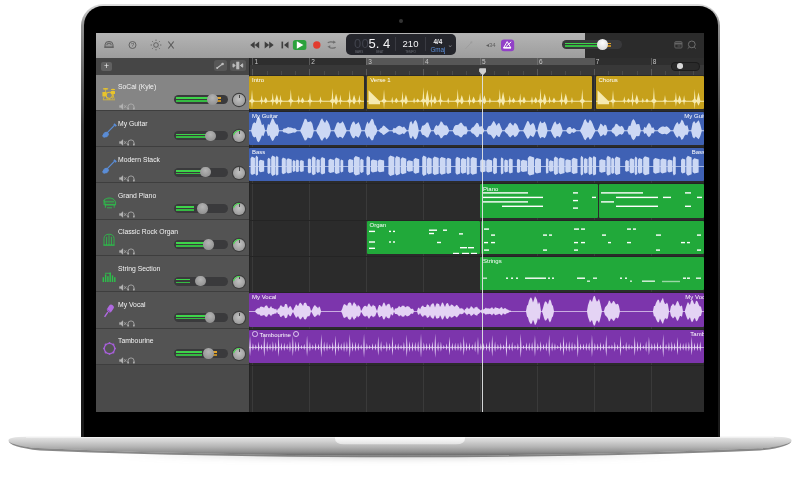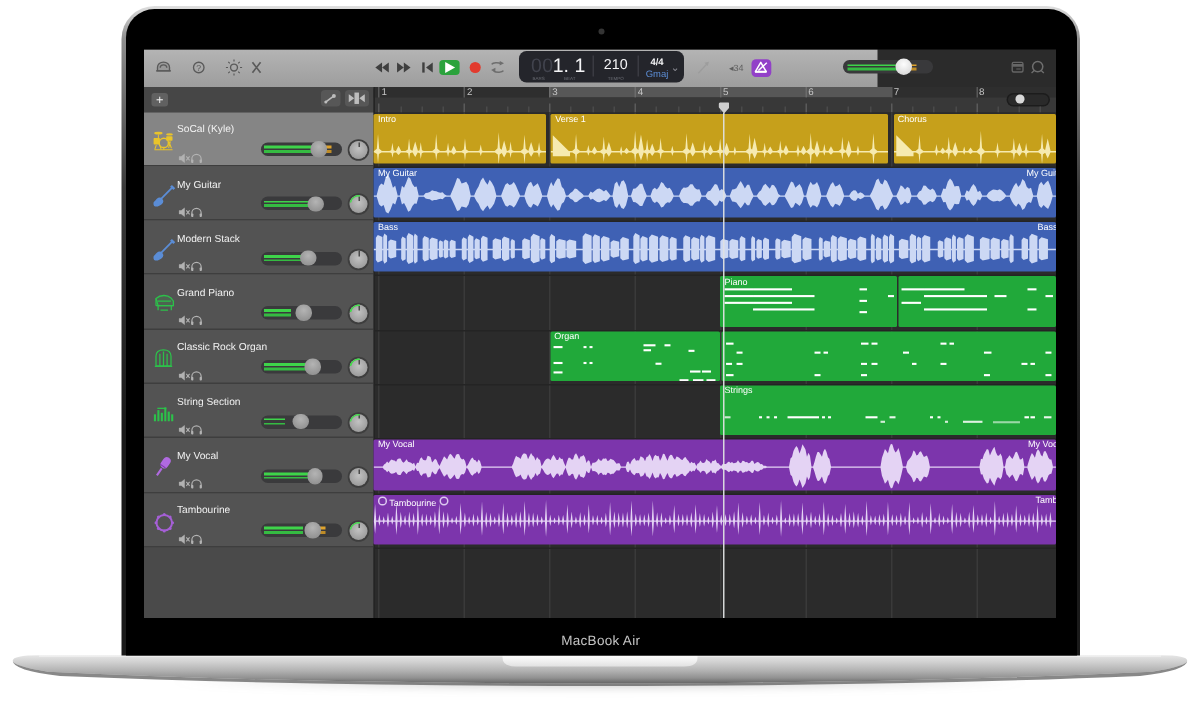--- a/index.html
+++ b/index.html
@@ -24,21 +24,20 @@
  <path d="M8.5,440.5 Q8.5,436.8 26,436.8 L774,436.8 Q791.5,436.8 791.5,440.5 Q791.5,444 768,447.8 Q600,455.6 400,455.6 Q200,455.6 32,447.8 Q8.5,444 8.5,440.5 Z" fill="url(#baseg)"></path>
  <path d="M8.5,440.5 Q8.5,444 32,447.8 Q200,455.6 400,455.6 Q600,455.6 768,447.8 Q791.5,444 791.5,440.5 Q791.5,447 760,450.6 Q600,457.3 400,457.3 Q200,457.3 40,450.6 Q8.5,447 8.5,440.5Z" fill="#606060" opacity="0.75"></path>
 
  <rect x="26" y="436.8" width="748" height="1" fill="#f2f2f2"></rect>
  <path d="M335,436.8 h130 v1.5 q0,6 -9,6 h-112 q-9,0 -9,-6 z" fill="url(#notchg)"></path>
 </svg>
 
 <div class="abs" style="left:81px;top:3.5px;width:639px;height:433.5px;border-radius:22px 22px 0 0;background:linear-gradient(180deg,#e0e0e0,#8f8f8f 5%,#3a3a3a 28%,#1a1a1a 65%)">
  <div class="abs" style="left:2.5px;top:2.5px;width:634px;height:431px;border-radius:19px 19px 0 0;background:#000"></div>
  <div class="abs" style="left:317.5px;top:15px;width:4px;height:4px;border-radius:50%;background:#343434"></div>
- <div class="abs" style="left:0;top:418.5px;width:639px;height:15px;text-align:center;font-size:9px;color:#c4c4c4;letter-spacing:0.2px">MacBook Air</div>
 
  <div class="abs" style="left:15px;top:29.5px;width:608px;height:379px;background:#2b2b2b;overflow:hidden">
   <div class="abs" style="left:0;top:0;width:489px;height:24.5px;background:linear-gradient(#b4b4b4,#9d9d9d);border-bottom:1px solid #686868">
 <svg width="608" height="24.5" viewBox="0 0 608 24.5" style="position:absolute;left:0;top:0">
   <g fill="none" stroke="#5a5a5a" stroke-width="0.9">
     <path d="M9,14.2v-2.4a4,3.4 0 0 1 8,0v2.4z" fill="#5a5a5a" fill-opacity="0.2"></path>
     <path d="M8,14.2h10M10.8,12.1a2.2,1.9 0 0 1 4.4,0"></path>
     <circle cx="36.5" cy="12" r="3.5"></circle>
     <text x="36.5" y="14.2" font-size="5.8" fill="#5a5a5a" stroke="none" text-anchor="middle" font-family="Liberation Sans">?</text>
     <circle cx="60" cy="12" r="2.3"></circle>
@@ -79,21 +78,21 @@
     <path d="M578.8,9.6h7.2v1.9h-7.2z" fill="#666" stroke="none"></path>
     <path d="M581.5,13h3" stroke-width="0.8"></path>
   </g>
   <g fill="none" stroke="#6e6e6e" stroke-width="1">
     <circle cx="595.8" cy="11.4" r="3.4"></circle>
     <path d="M593.5,14l-1.8,1.6M598.1,14l1.8,1.6" stroke-width="0.9"></path>
   </g>
 </svg>
 <div style="position:absolute;left:250px;top:1.2px;width:110px;height:20.6px;background:#24252b;border-radius:5px">
  <div style="position:absolute;left:8px;top:2px;font-size:13px;color:#41434d;letter-spacing:0.3px">00</div>
- <div style="position:absolute;left:22.5px;top:2px;font-size:13px;color:#f4f4f6">1. 1</div>
+ <div style="position:absolute;left:22.5px;top:2px;font-size:13px;color:#f4f4f6">5. 4</div>
  <div style="position:absolute;left:9px;top:15.8px;font-size:3px;color:#6a6c74">BARS</div>
  <div style="position:absolute;left:30px;top:15.8px;font-size:3px;color:#6a6c74">BEAT</div>
  <div style="position:absolute;left:48.5px;top:3px;width:1px;height:14px;background:#3a3b42"></div>
  <div style="position:absolute;left:52px;top:0;width:25px;text-align:center;font-size:9.5px;color:#f4f4f6;line-height:19px">210</div>
  <div style="position:absolute;left:52px;top:15.8px;width:25px;text-align:center;font-size:3px;color:#6a6c74">TEMPO</div>
  <div style="position:absolute;left:79px;top:3px;width:1px;height:14px;background:#3a3b42"></div>
  <div style="position:absolute;left:81px;top:3.4px;width:22px;text-align:center;font-size:6.3px;font-weight:bold;color:#f4f4f6">4/4</div>
  <div style="position:absolute;left:81px;top:11.8px;width:22px;text-align:center;font-size:6.3px;color:#5d8fd8">Gmaj</div>
  <div style="position:absolute;right:3px;top:7px;font-size:7px;color:#8a8a92">⌄</div>
 </div>

